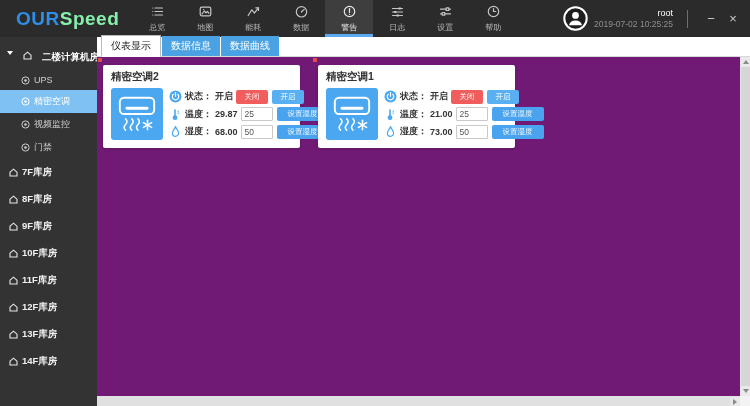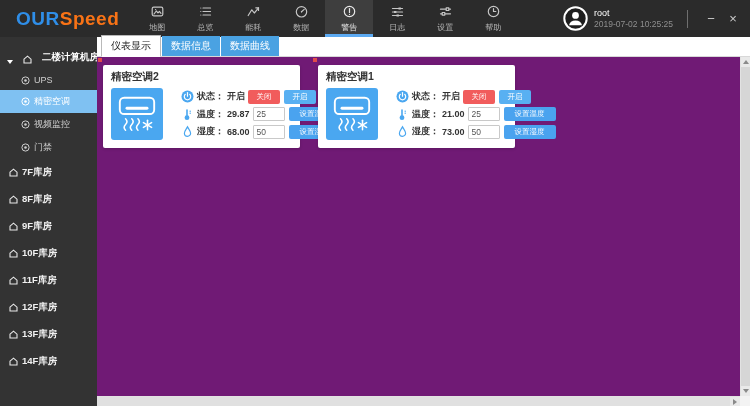--- a/index.html
+++ b/index.html
@@ -4,42 +4,42 @@
 <style>
   * { margin:0; padding:0; box-sizing:border-box; }
   html,body { width:750px; height:406px; overflow:hidden; }
   body { font-family:"Liberation Sans","DejaVu Sans",sans-serif; background:#fff; }
   .window { width:750px; height:406px; display:flex; flex-direction:column; position:relative; }
 
   
   .navbar { height:37px; background:#2b2b2b; display:flex; align-items:stretch; flex:none; }
   .logo { display:flex; align-items:center; padding:0 14px 0 16px; font-size:19px; font-weight:bold; letter-spacing:.5px; }
   .logo .p1 { color:#2f8ee8; }
-  .logo .p2 { color:#f97316; }
+  .logo .p2 { color:#86efac; }
   .nav-items { display:flex; }
   .nav-item { width:48px; display:flex; flex-direction:column; align-items:center; justify-content:center; gap:2px;
               color:#b9b9b9; font-size:8px; position:relative; cursor:pointer; }
   .nav-item svg { width:13px; height:13px; stroke:#c6c6c6; fill:none; stroke-width:1.2; stroke-linecap:round; stroke-linejoin:round; }
   .nav-item.active { background:#3e3e3e; color:#e8e8e8; }
   .nav-item.active svg { stroke:#e8e8e8; }
   .nav-item.active::after { content:""; position:absolute; left:0; right:0; bottom:0; height:3px; background:#5caaf2; }
   .nav-right { margin-left:auto; display:flex; align-items:center; padding-right:6px; }
   .avatar { width:25px; height:25px; flex:none; }
-  .user-text { margin-left:6px; line-height:1.25; }
+  .user-text { margin-left:6px; line-height:1.25;text-align:right; }
   .user-name { color:#ffffff; font-size:9px; }
   .user-date { color:#8f8f8f; font-size:8.5px; white-space:nowrap; }
   .win-divider { width:1px; height:18px; background:#6f6f6f; margin:0 12px 0 14px; }
   .win-btn { color:#cccccc; font-size:13px; width:22px; height:100%; display:flex; align-items:center; justify-content:center; cursor:pointer; }
 
   
   .body-row { flex:1; display:flex; min-height:0; }
 
   
   .sidebar { width:97px; background:#333333; flex:none; padding-top:8px; overflow:hidden; }
-  .tree-parent { display:flex; align-items:flex-end; gap:10px; padding:6px 2px 6px 7px; color:#ffffff; font-weight:bold; font-size:9.5px; cursor:pointer; white-space:nowrap; }
+  .tree-parent { display:flex; align-items:flex-start; gap:10px; padding:6px 2px 6px 7px; color:#ffffff; font-weight:bold; font-size:9.5px; cursor:pointer; white-space:nowrap; }
   .caret-down { width:0; height:0; border-left:3.5px solid transparent; border-right:3.5px solid transparent; border-top:4.5px solid #ffffff; flex:none; }
   .tree-child { display:flex; align-items:center; gap:4px; padding:5px 2px 5px 21px; color:#cfcfcf; font-size:9px; cursor:pointer; white-space:nowrap; }
   .tree-child.selected { background:#7fc1f2; color:#ffffff; }
   .tree-child svg { flex:none; }
   .room-item { display:flex; align-items:center; gap:4px; padding:7px 2px 7px 9px; color:#f0f0f0; font-weight:bold; font-size:9.5px; cursor:pointer; white-space:nowrap; }
   .home-ico { width:9px; height:9px; stroke:#e8e8e8; fill:none; stroke-width:1.1; flex:none; }
   .target-ico { width:9px; height:9px; flex:none; }
 
   
   .main { flex:1; display:flex; flex-direction:column; background:#ffffff; min-width:0; }
@@ -47,21 +47,21 @@
   .tab { font-size:10px; padding:3px 9px 3px; margin-right:1px; cursor:pointer; position:relative; }
   .tab.active { background:#ffffff; color:#222222; border:1px solid #b9b9b9; border-bottom:1px solid #ffffff; margin-bottom:-1px; z-index:2; }
   .tab.inactive { background:#4aa2e2; color:#ffffff; }
 
   .content { flex:1; background:#701a75; position:relative; padding:8px 16px 10px 6px; display:flex; align-items:flex-start; gap:18px; }
 
   
   .card { width:197px; background:#ffffff; border-radius:2px; box-shadow:0 1px 3px rgba(0,0,0,.18); padding:5px 8px 8px; position:relative; flex:none; }
   .card-marker { position:absolute; top:-7px; left:-5px; width:4px; height:4px; background:#e04b4b; }
   .card-title { font-size:10.5px; font-weight:bold; color:#333333; margin-bottom:4px; }
-  .card-body { display:flex; gap:18px; }
+  .card-body { display:flex; gap:6px; }
   .ac-tile { width:52px; height:52px; background:#4aa7f0; border-radius:3px; flex:none; display:flex; align-items:center; justify-content:center; }
   .ac-tile svg { width:42px; height:42px; }
   .rows { flex:1; display:flex; flex-direction:column; justify-content:space-between; min-width:0; padding:1px 0; }
   .row { display:flex; align-items:center; gap:3px; height:15px; }
   .row-ico { width:13px; height:13px; flex:none; }
   .row-label, .row-value { font-size:9px; font-weight:bold; color:#333333; white-space:nowrap; }
   .row-controls { margin-left:auto; display:flex; align-items:center; gap:4px; }
   .btn { font-family:inherit; font-size:7.5px; color:#ffffff; border:none; height:14px; border-radius:2px; cursor:pointer; line-height:14px; text-align:center; padding:0 2px; }
   .btn-close { background:#f15c5c; width:32px; }
   .btn-open  { background:#58b0f2; width:32px; }
@@ -86,36 +86,36 @@
 
   <div class="navbar">
     <div class="logo">
       <span class="p1">OUR</span>
         <span class="p2">Speed</span>
     </div>
 
     <div class="nav-items">
       <div class="nav-item">
         <span><svg viewBox="0 0 13 13">
-              <rect x="1.2" y="2.2" width="10.6" height="8.6" rx="1.5"></rect>
-              <polyline points="3,9 5.3,6 7,7.8 8.4,6.4 10,8.4"></polyline>
-              <circle cx="4.6" cy="4.6" r="0.7" fill="#c6c6c6" stroke="none"></circle>
-            </svg></span>
-        <span>地图</span>
-      </div>
-      <div class="nav-item">
-        <span><svg viewBox="0 0 13 13">
               <circle cx="1.8" cy="3" r="0.6" fill="#c6c6c6" stroke="none"></circle>
               <line x1="4" y1="3" x2="11.5" y2="3"></line>
               <circle cx="1.8" cy="6.5" r="0.6" fill="#c6c6c6" stroke="none"></circle>
               <line x1="4" y1="6.5" x2="11.5" y2="6.5"></line>
               <circle cx="1.8" cy="10" r="0.6" fill="#c6c6c6" stroke="none"></circle>
               <line x1="4" y1="10" x2="11.5" y2="10"></line>
             </svg></span>
         <span>总览</span>
+      </div>
+      <div class="nav-item">
+        <span><svg viewBox="0 0 13 13">
+              <rect x="1.2" y="2.2" width="10.6" height="8.6" rx="1.5"></rect>
+              <polyline points="3,9 5.3,6 7,7.8 8.4,6.4 10,8.4"></polyline>
+              <circle cx="4.6" cy="4.6" r="0.7" fill="#c6c6c6" stroke="none"></circle>
+            </svg></span>
+        <span>地图</span>
       </div>
       <div class="nav-item">
         <span><svg viewBox="0 0 13 13">
               <polyline points="1.2,10.5 4.8,4.8 7.3,8 11.5,2.8"></polyline>
               <polyline points="8.8,2.8 11.5,2.8 11.5,5.5"></polyline>
             </svg></span>
         <span>能耗</span>
       </div>
       <div class="nav-item">
         <span><svg viewBox="0 0 13 13">

